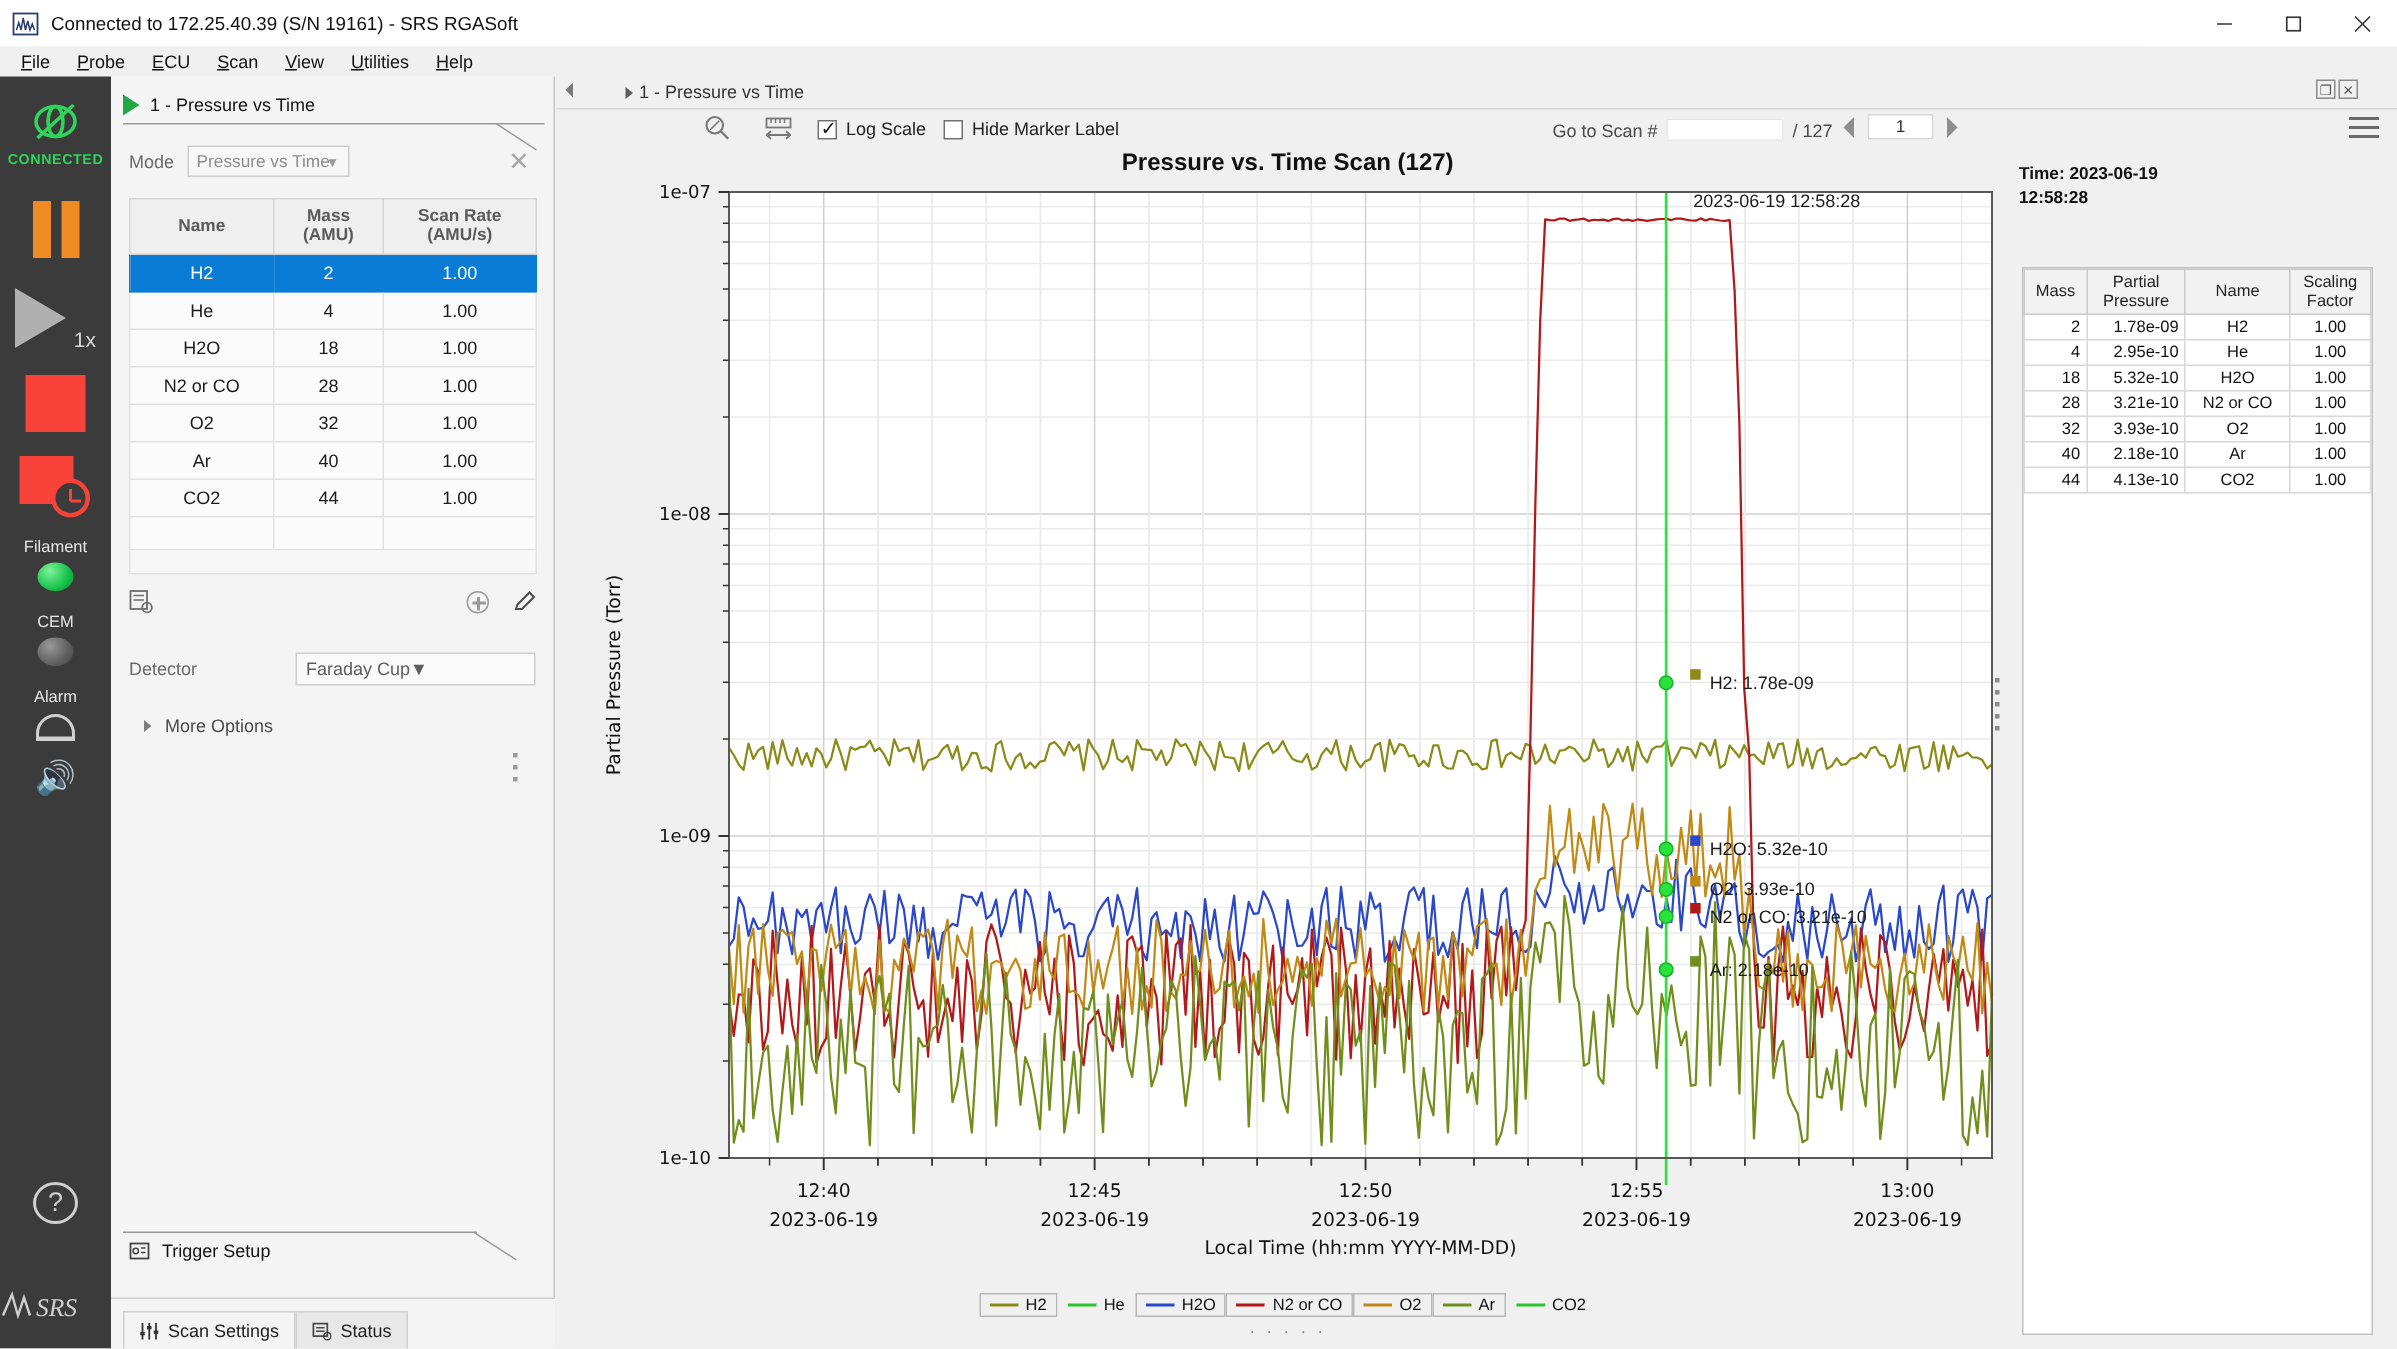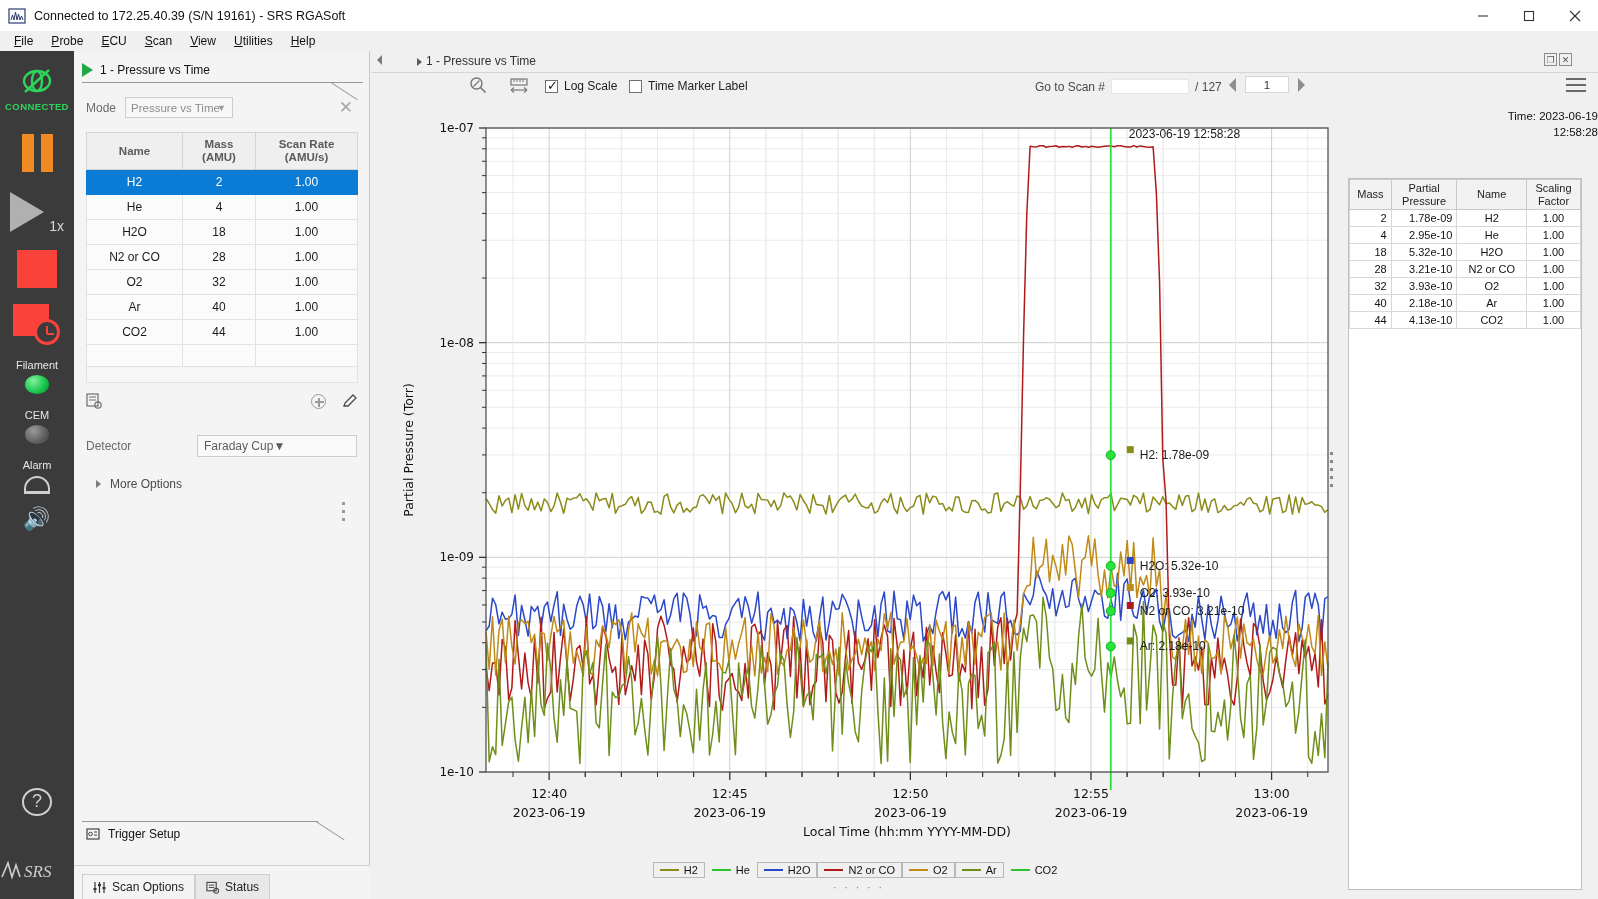--- a/index.html
+++ b/index.html
@@ -150,21 +150,21 @@
   .pg-arrow-r { width:0;height:0;border-left:7px solid #8e8e8e;border-top:7px solid transparent;border-bottom:7px solid transparent;}
   .pg-num { width:44px; height:17px; background:#fff; border:1px solid #d6d6d6; font-size:11.5px;
             display:flex; align-items:center; justify-content:center; color:#333;}
   .tb2-hamb { position:absolute; right:12px; top:5px; width:20px; }
   .tb2-hamb i { display:block; height:2px; background:#6a6a6a; margin-bottom:4px; }
 
   .plotbox { position:absolute; left:0; top:49px; width:975px; height:800px; }
   .chart-title { position:absolute; left:0; top:0; width:975px; text-align:center;
                  font-size:16px; font-weight:bold; color:#111; }
   .rtable-wrap { position:absolute; left:975px; top:49px; width:252px; height:800px; }
-  .rt-time { text-align:right; font-size:11.5px; font-weight:normal; color:#111; line-height:1.35;
+  .rt-time { text-align:left; font-size:11.5px; font-weight:bold; color:#111; line-height:1.35;
              padding-top:9px; }
   .rt-panel { position:absolute; left:2px; top:78px; width:234px; height:712px; background:#fff;
               border:1px solid #c0c0c0; }
   table.rtable { border-collapse:collapse; width:100%; font-size:11px; }
   table.rtable th { border:1px solid #c9c9c9; background:#f2f2f2; font-weight:normal; color:#222;
                     padding:2px 3px; line-height:1.15; font-size:11px;}
   table.rtable td { border:1px solid #d8d8d8; padding:2px 4px; color:#111; }
   td.num { text-align:right; } td.ctr { text-align:center; }
   .grip { position:absolute; left:-16px; top:352px; width:8px; }
   .grip i { display:block; width:3px; height:3px; background:#8a8a8a; margin-bottom:5px; }
@@ -406,21 +406,21 @@
         <span>
           <svg width="13" height="13" viewBox="0 0 13 13">
             <line x1="2" y1="1" x2="2" y2="12" stroke="#333" stroke-width="1.2"></line>
             <line x1="6.5" y1="1" x2="6.5" y2="12" stroke="#333" stroke-width="1.2"></line>
             <line x1="11" y1="1" x2="11" y2="12" stroke="#333" stroke-width="1.2"></line>
             <rect x="0.5" y="7" width="3" height="2.2" fill="#333"></rect>
             <rect x="5" y="3" width="3" height="2.2" fill="#333"></rect>
             <rect x="9.5" y="6" width="3" height="2.2" fill="#333"></rect>
           </svg>
         </span>
-        <span>Scan Options</span>
+        <span>Scan Settings</span>
       </div>
       <div class="tab">
         <span>
           <svg width="13" height="13" viewBox="0 0 14 14">
             <rect x="1" y="1.5" width="10" height="9" fill="none" stroke="#444" stroke-width="1.2"></rect>
             <line x1="3" y1="4.5" x2="9" y2="4.5" stroke="#444" stroke-width="1"></line>
             <line x1="3" y1="7" x2="9" y2="7" stroke="#444" stroke-width="1"></line>
             <circle cx="11" cy="10.5" r="2.6" fill="none" stroke="#444" stroke-width="1.1"></circle>
           </svg>
         </span>
@@ -462,21 +462,21 @@
         </svg>
       </span>
 
       <label class="chk tb2-log">
         <span class="chkbox on"></span>
         <span>Log Scale</span>
       </label>
 
       <label class="chk tb2-hide">
         <span class="chkbox"></span>
-        <span>Time Marker Label</span>
+        <span>Hide Marker Label</span>
       </label>
 
       <div class="tb2-goto">
         <span>Go to Scan #</span>
         <span class="goto-input"></span>
         <span>/ 127</span>
       </div>
 
       <div class="tb2-pager">
         <span class="pg-arrow-l"></span>
@@ -485,20 +485,21 @@
       </div>
 
       <div class="tb2-hamb">
           <i></i>
           <i></i>
           <i></i>
         </div>
     </div>
 
     <div class="plotbox">
+      <div class="chart-title">Pressure vs. Time Scan (127)</div>
 
       <div class="grip-left">
         <i></i>
           <i></i>
           <i></i>
       </div>
 
       <svg id="plotsvg" width="975" height="760" viewBox="0 0 975 760">
           <rect x="115" y="28" width="842" height="644" fill="#ffffff" stroke="none"></rect>
           <line x1="115" y1="178.04556093079867" x2="957" y2="178.04556093079867" stroke="#ebebeb" stroke-width="1"></line>

